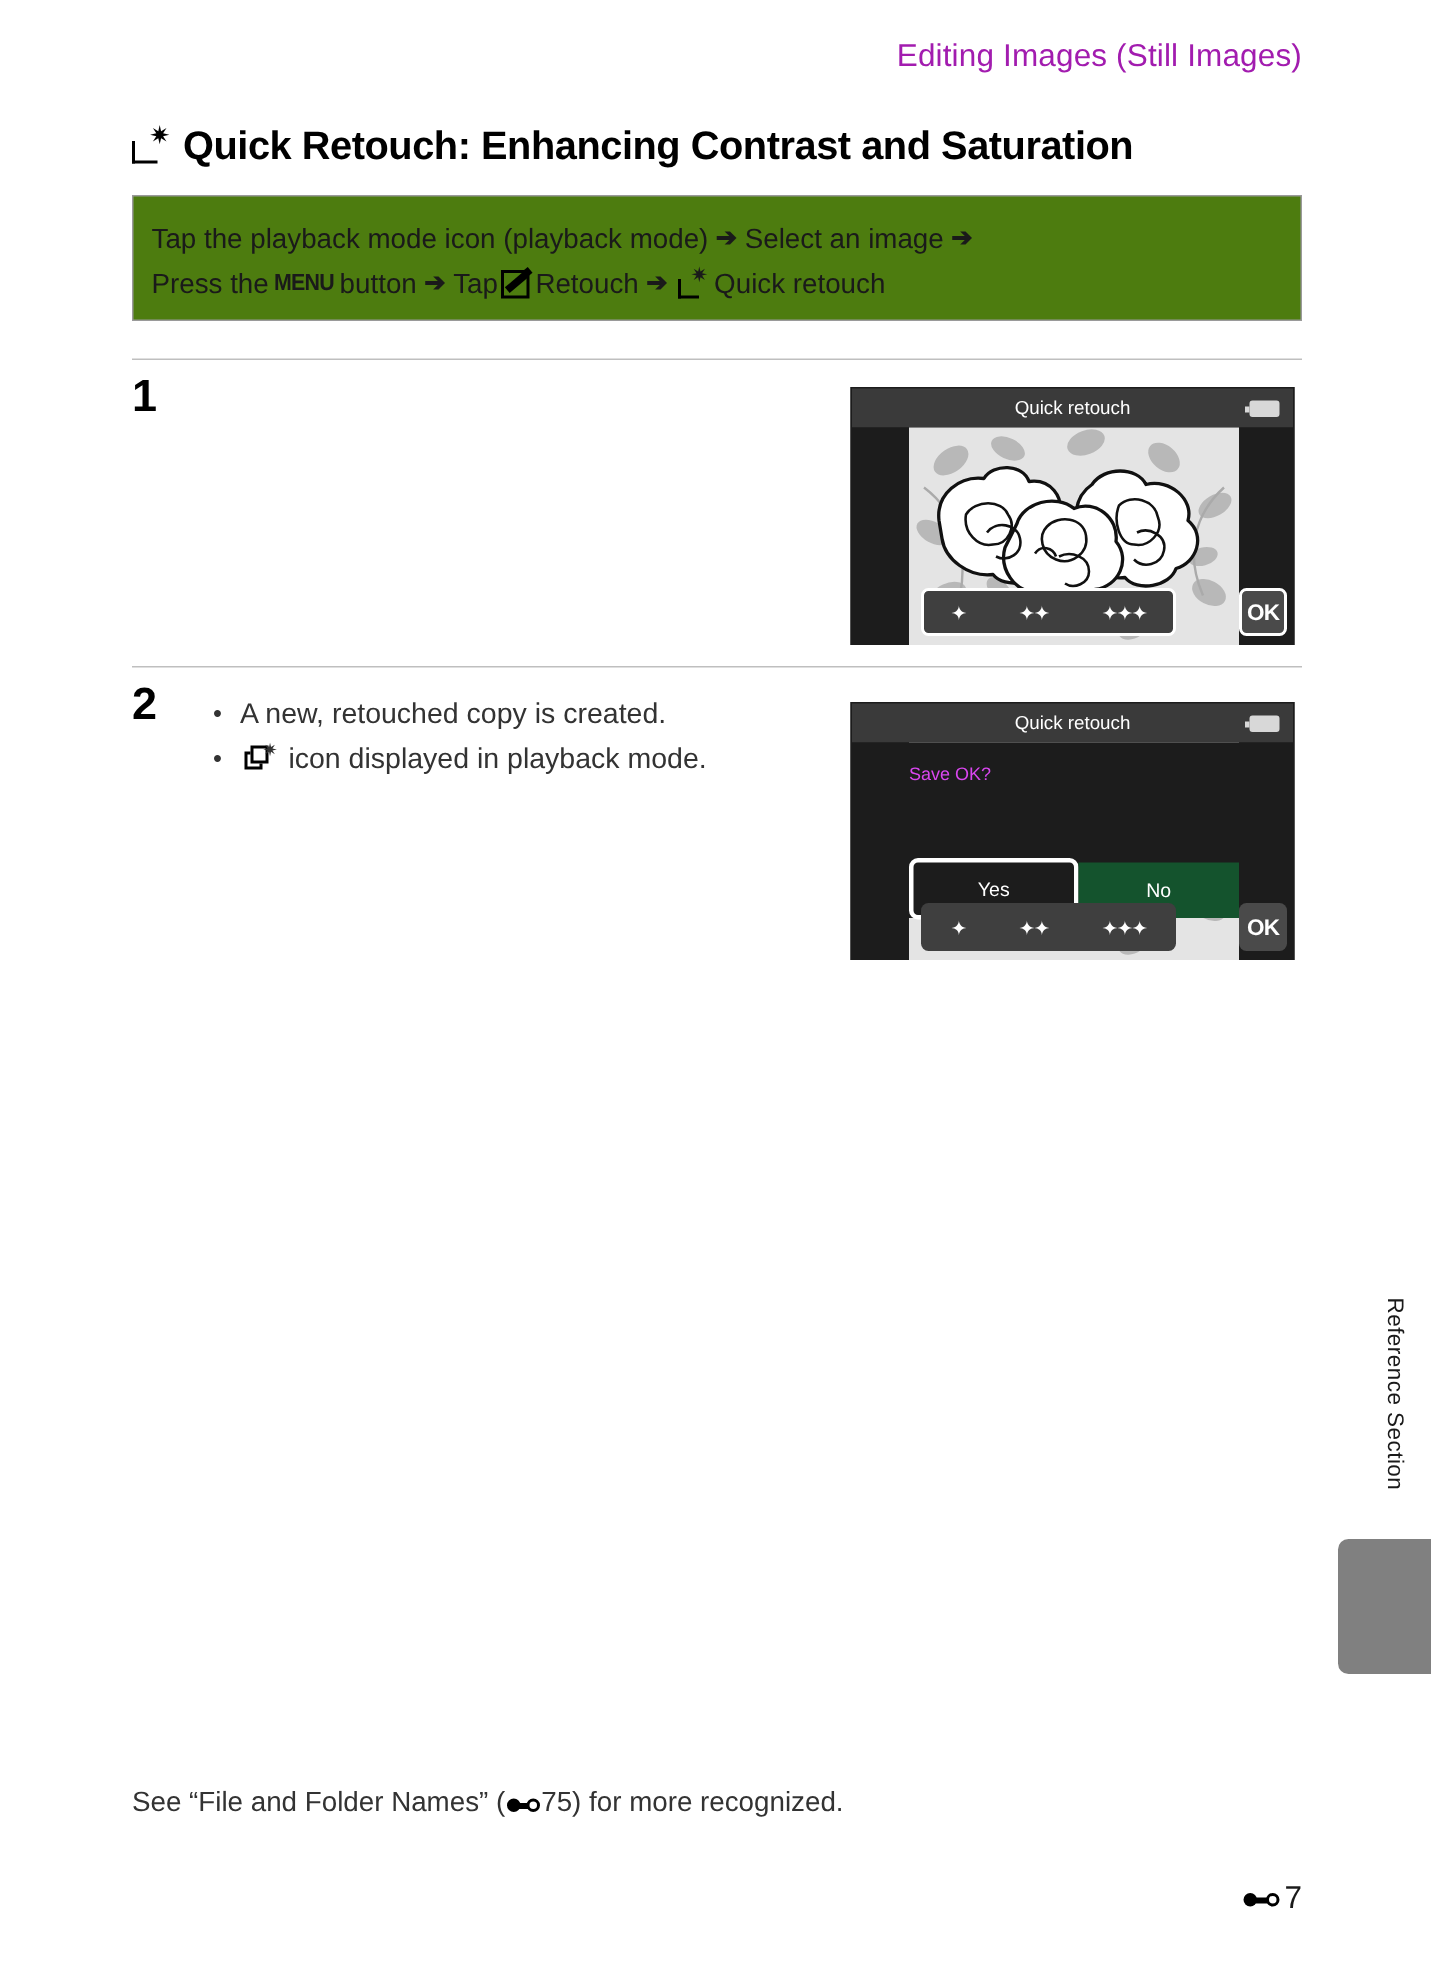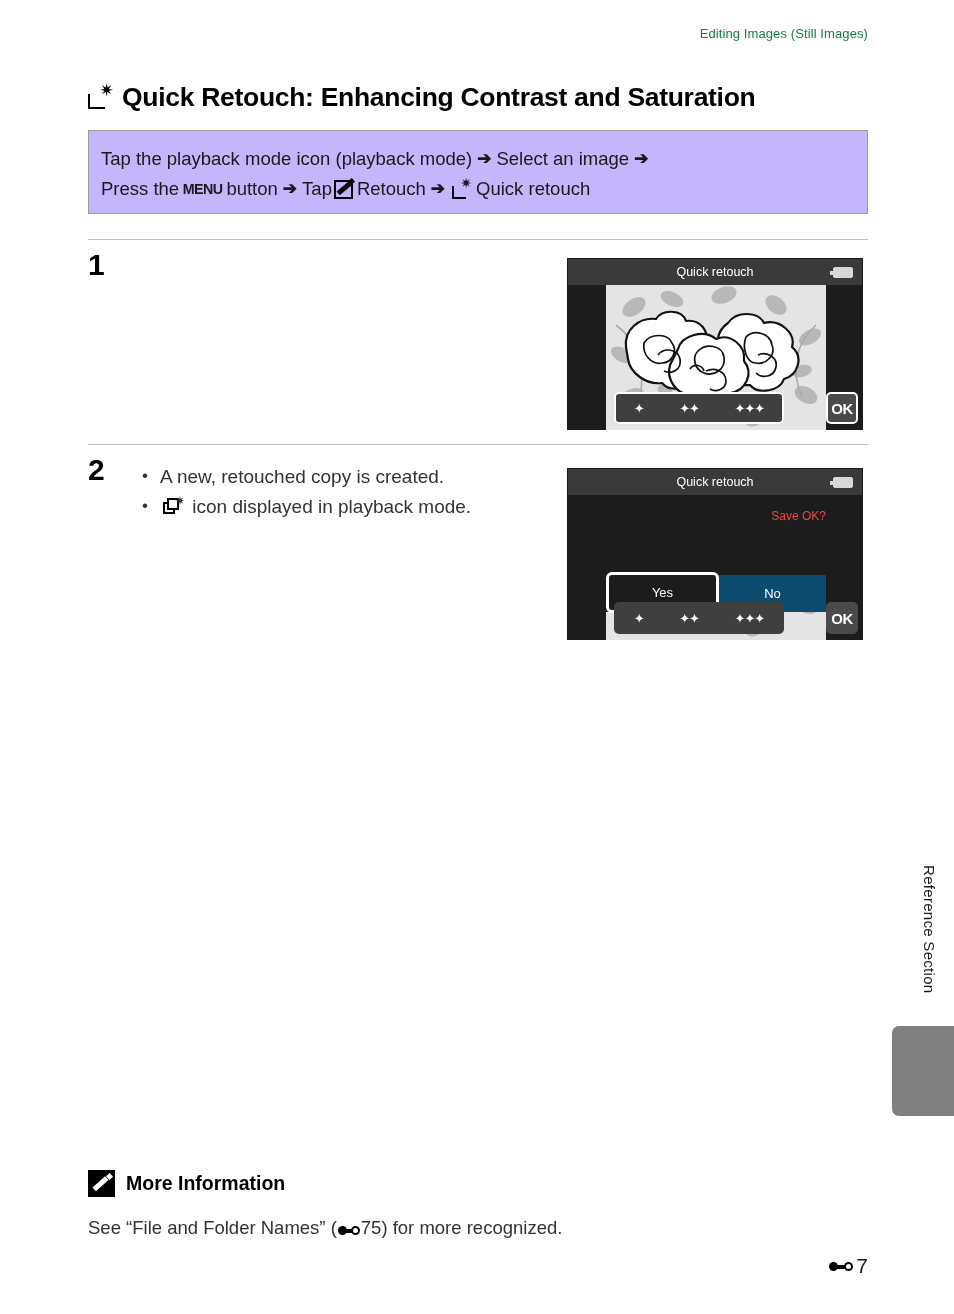--- a/index.html
+++ b/index.html
@@ -10,23 +10,23 @@
     font-family: "Liberation Sans", sans-serif;
     color: #1a1a1a;
     position: relative;
     overflow: hidden;
   }
 
   
   .running-head {
     position: absolute;
     top: 26px; right: 86px;
-    font-size: 13px;
+    font-size: 21px;
     letter-spacing: .1px;
-    color: #15803d;
+    color: #a21caf;
   }
 
   
   .title-row {
     position: absolute;
     top: 82px; left: 88px;
     display: flex; align-items: center; gap: 9px;
   }
   .title-text {
     font-size: 26.5px;
@@ -46,21 +46,21 @@
     position:absolute; right:-1px; top:-2px; width:15px; height:15px;
     color:#000; font-size:17px; line-height:15px; text-align:center;
   }
 
   
   .instr-box {
     position: absolute;
     left: 88px; top: 130px;
     width: 780px; height: 84px;
     border: 1.6px solid #9a9a9a;
-    background: #c4b5fd;
+    background: #4d7c0f;
     padding: 13px 0 0 12px;
   }
   .instr-line {
     font-size: 18.5px;
     line-height: 30px;
     color: #1a1a1a;
     white-space: nowrap;
     display: flex; align-items: center;
   }
   .arrow { font-weight: bold; font-size: 17px; margin: 0 5px; }
@@ -188,29 +188,29 @@
     letter-spacing: -0.5px;
   }
 
   
   .dialog {
     position:absolute; left: 38px; top: 0px;
     width: 220px; height: 117px;
     background: #1c1c1c;
   }
   .dialog .q {
-    color:#ef4444; font-size: 12px; text-align:right; padding-top: 14px;
+    color:#d946ef; font-size: 12px; text-align:left; padding-top: 14px;
   }
   .dlg-btns {
     position:absolute; left:0; bottom:0; width:100%; height: 37px;
     display:flex;
   }
   .dlg-btn {
     flex: 1; display:flex; align-items:center; justify-content:center;
-    color:#fff; font-size: 13px; background:#0c4a6e;
+    color:#fff; font-size: 13px; background:#14532d;
   }
   .dlg-btn.sel {
     border: 3px solid #ffffff; border-radius: 6px;
     background: #1c1c1c;
     margin: -3px 0 -1px 0;
   }
 
   
   .side-label {
     position: absolute; right: 16px; top: 865px;
@@ -433,24 +433,20 @@
       <span class="spark">✦✦✦</span>
     </div>
     <div class="ok-btn" style="border-color:transparent;">OK</div>
   </div>
 </div>
 
 <div class="side-label">Reference Section</div>
 <div class="side-tab"></div>
 
 <div class="moreinfo">
-  <div class="mi-head">
-    <span class="ico-note"></span>
-    <span class="mi-title">More Information</span>
-  </div>
   <div class="mi-text">
     <span>See “File and Folder Names” (</span><span class="ico-bino"><span class="lcir"></span><span class="bridge"></span><span class="rcir"></span></span><span>75</span><span>) for more recognized.</span>
   </div>
 </div>
 
 <div class="footer">
   <span class="ico-bino">
     <span class="lcir"></span>
       <span class="bridge"></span>
       <span class="rcir"></span>

